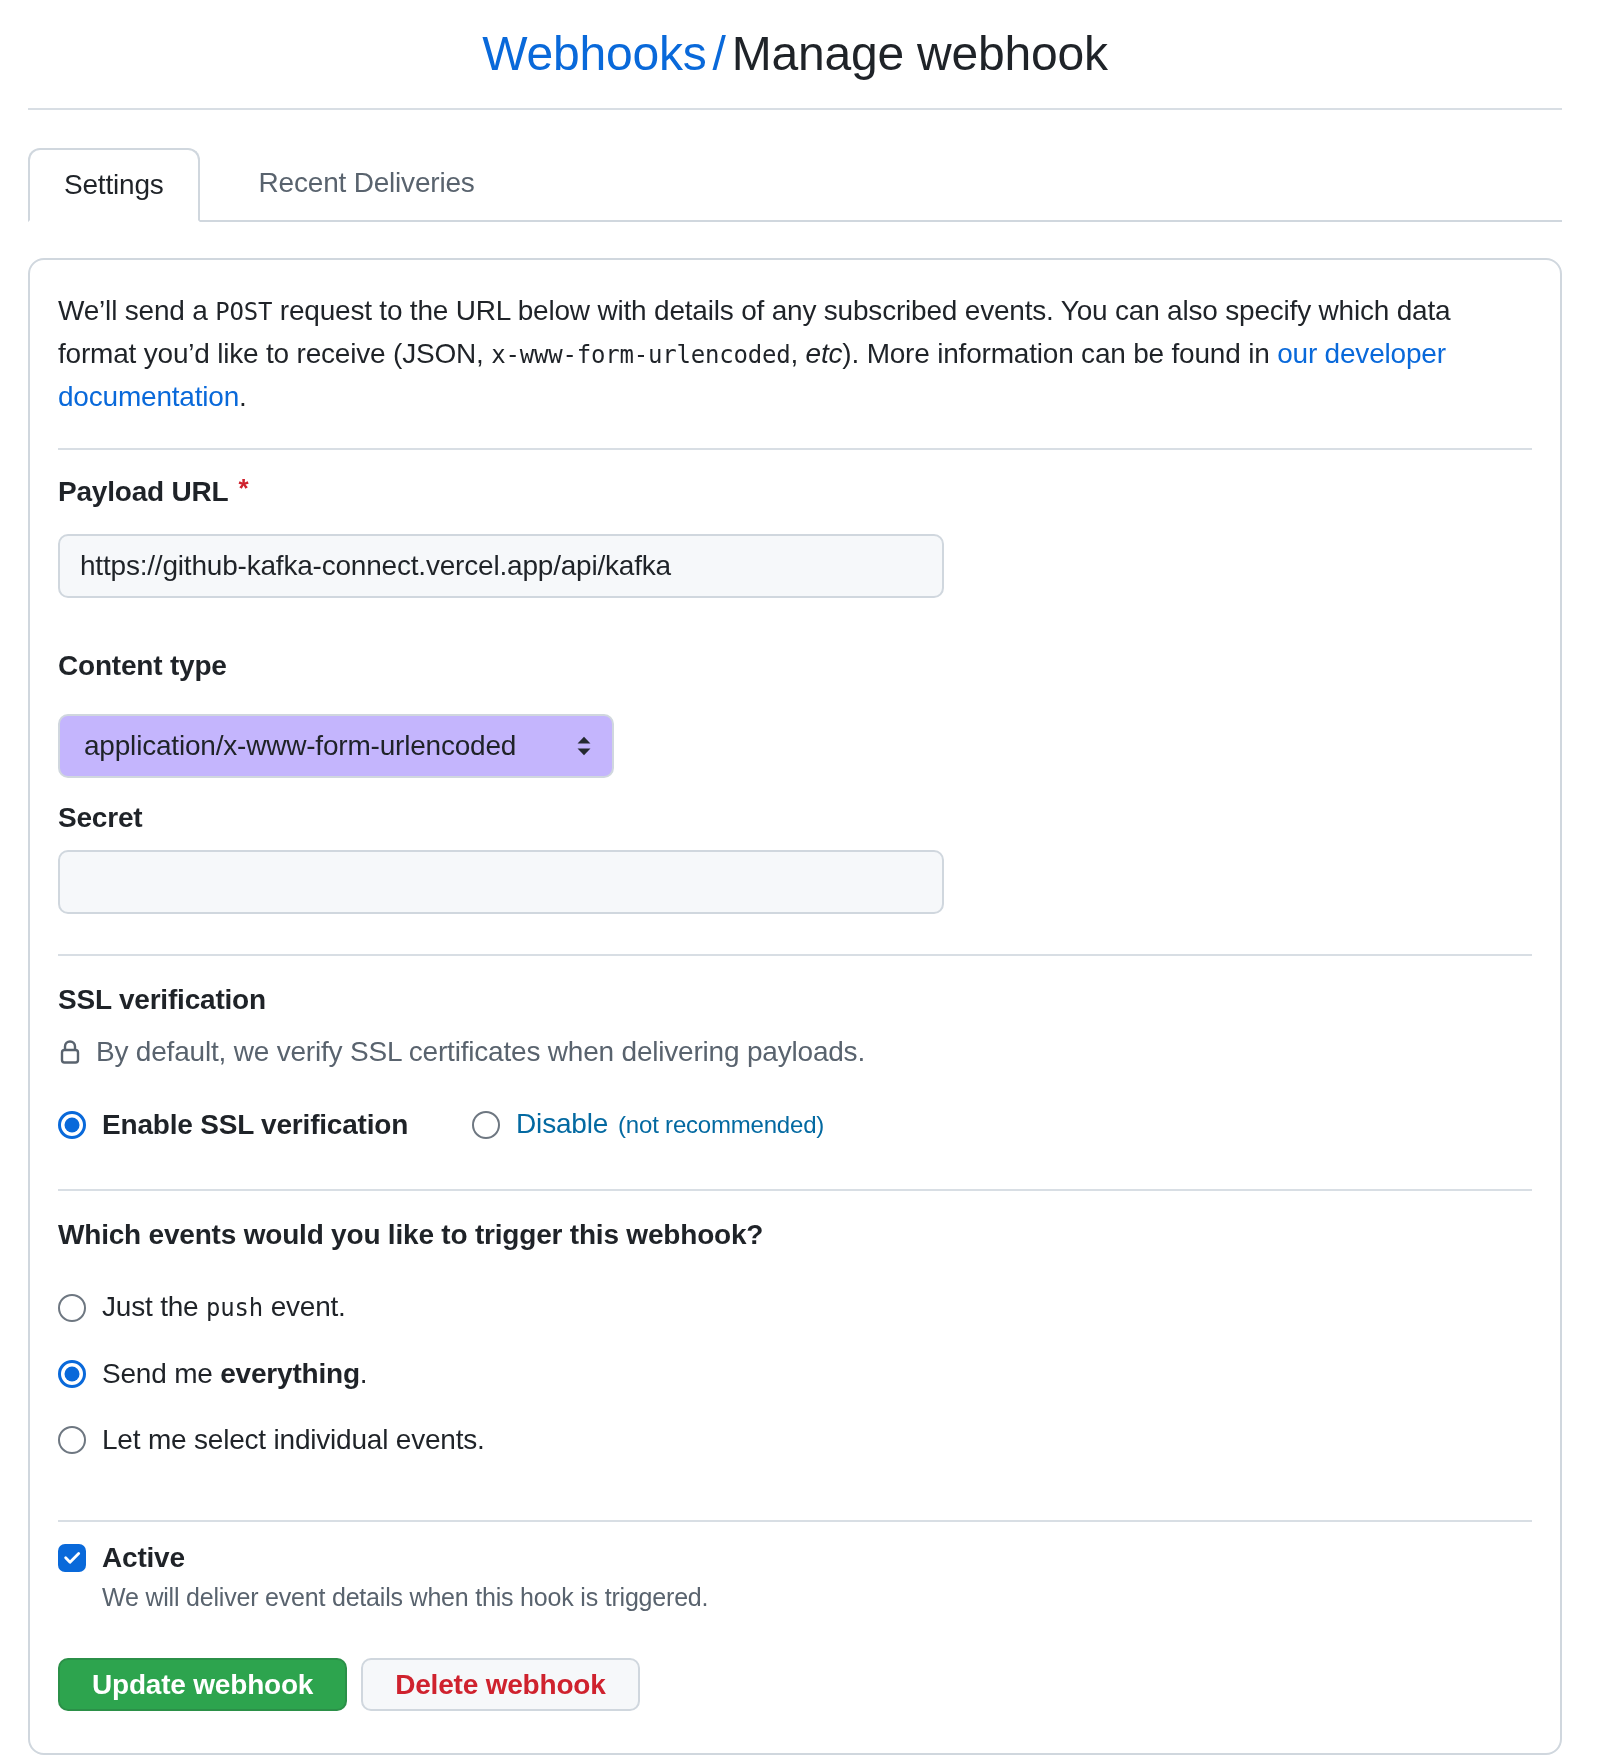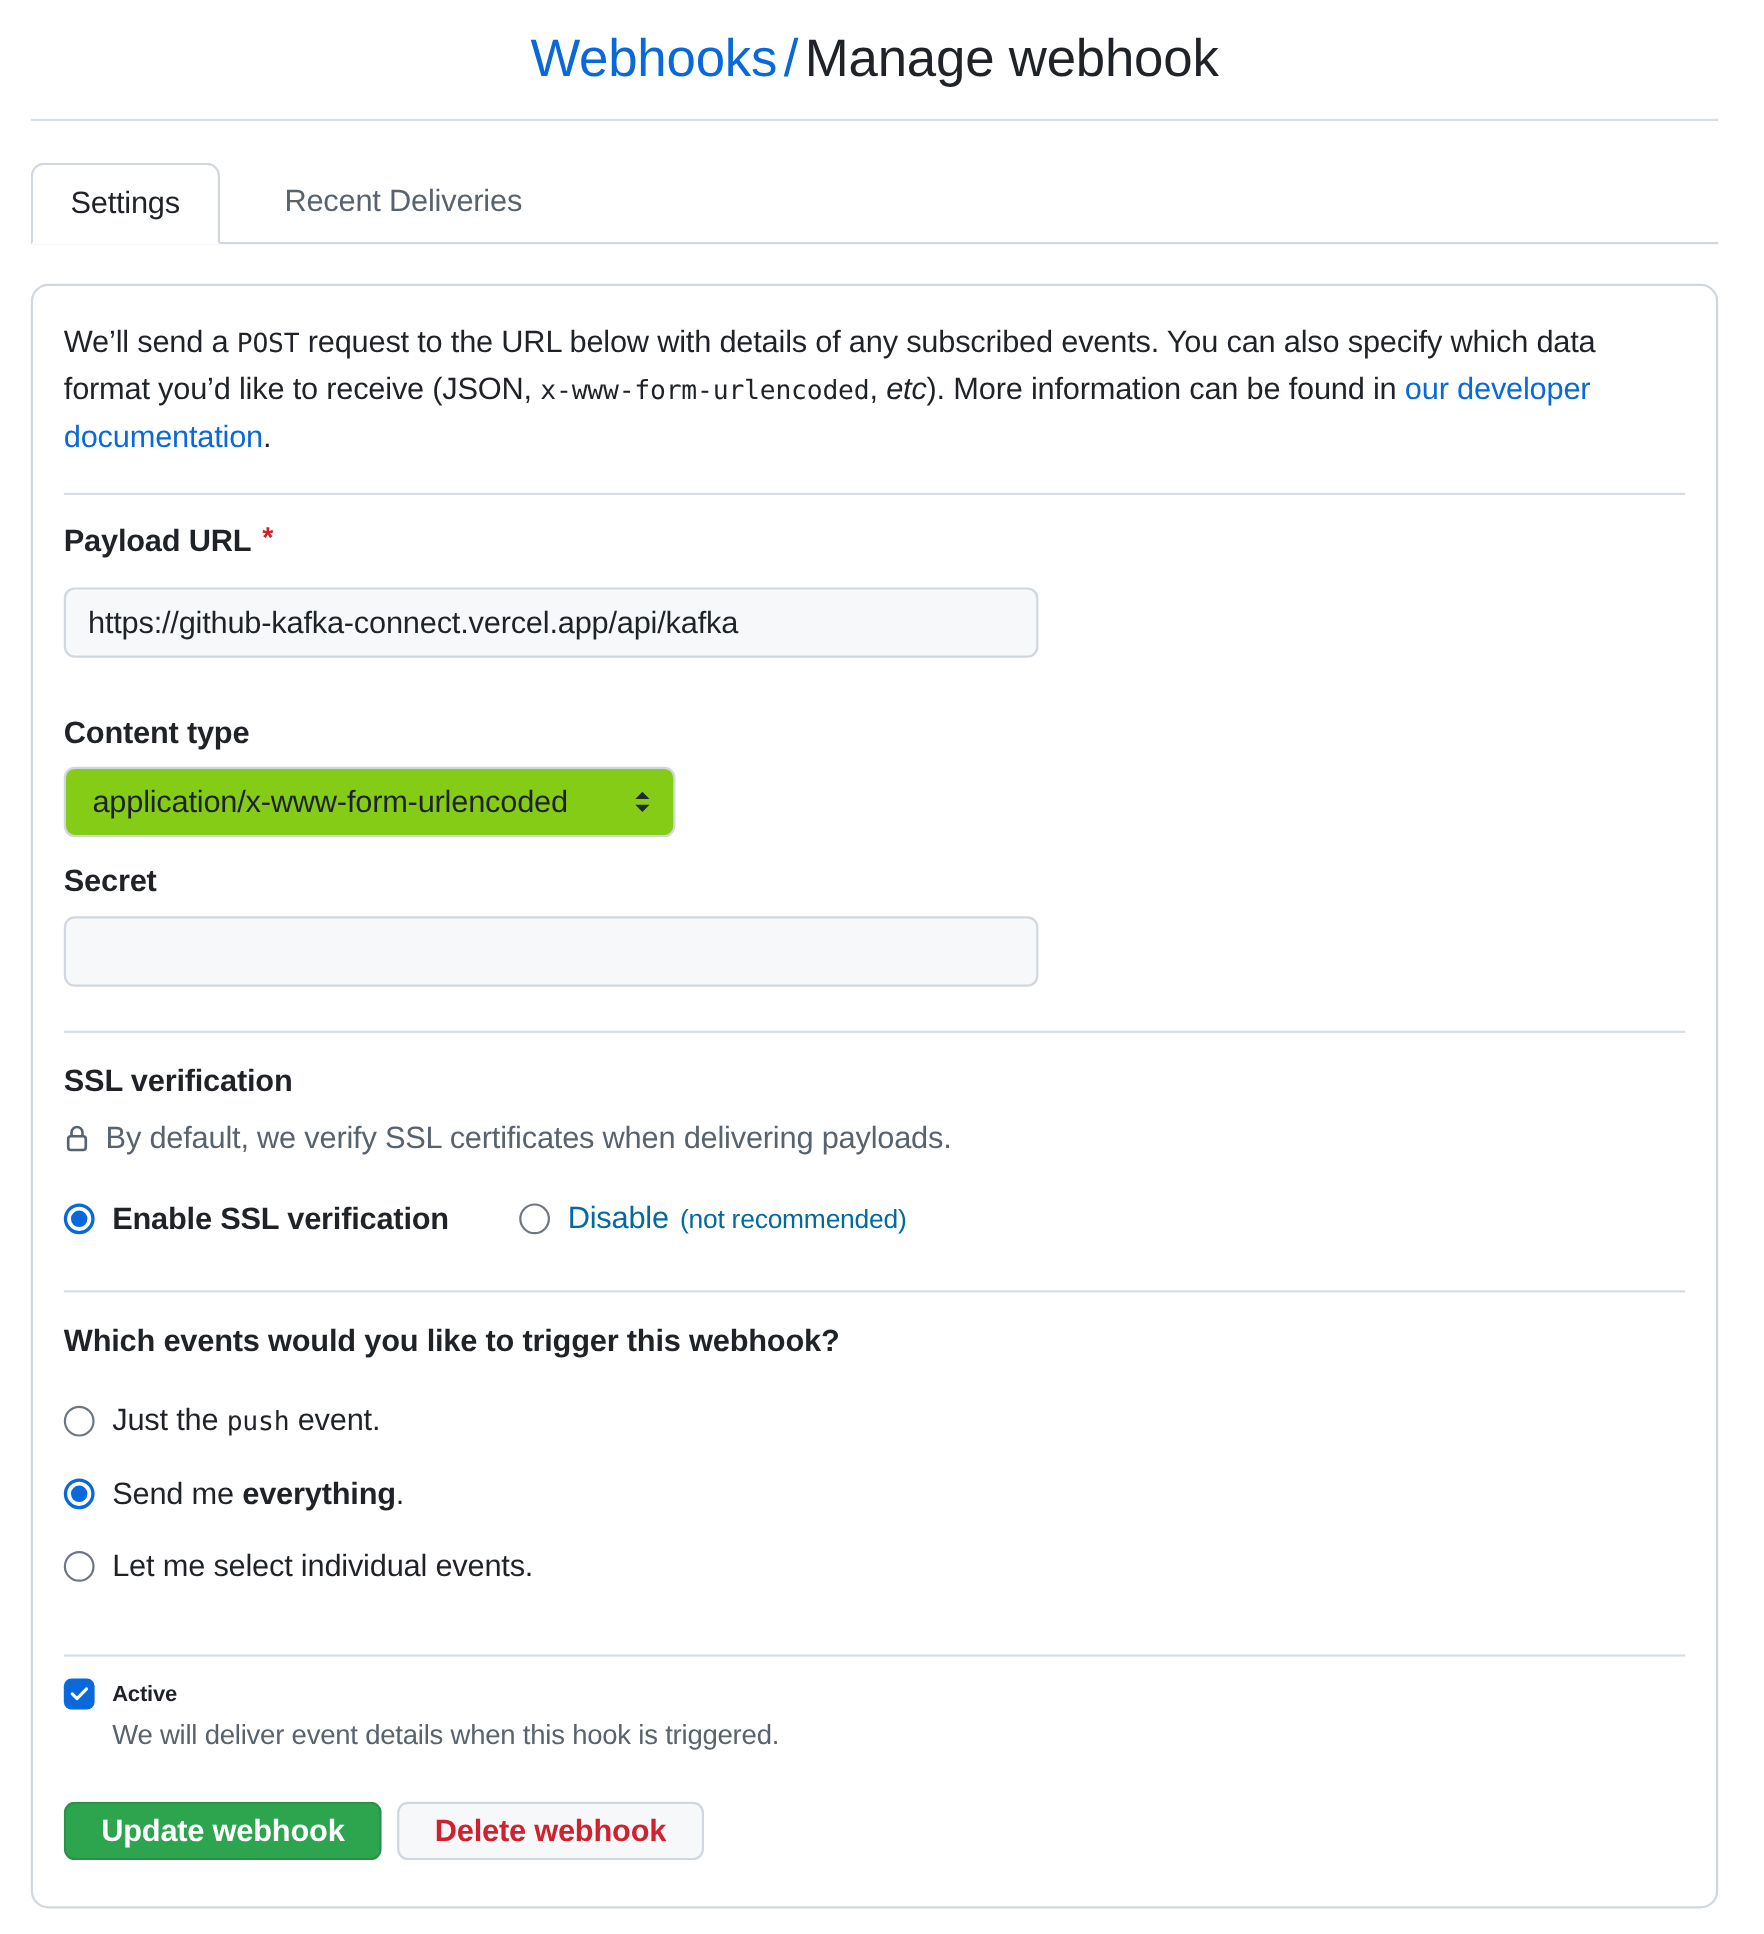--- a/index.html
+++ b/index.html
@@ -49,22 +49,22 @@
 
   .text-input {
     display: block; width: 886px; height: 64px; margin-top: 24px;
     background: #f6f8fa; border: 2px solid #d0d7de; border-radius: 10px;
     padding: 0 20px; font-size: 28px; color: #1f2328;
     font-family: "Liberation Sans", sans-serif; letter-spacing: -0.2px; outline: none;
   }
   .mt14 { margin-top: 14px; }
 
   .select {
-    margin-top: 13px; width: 556px; height: 64px;
-    background: #84cc16; border: 2px solid #d0d7de; border-radius: 10px;
+    margin-top: 30px; width: 556px; height: 64px;
+    background: #c4b5fd; border: 2px solid #d0d7de; border-radius: 10px;
     display: flex; align-items: center; justify-content: space-between;
     padding: 0 16px 0 24px; font-size: 28px; cursor: pointer;
   }
   .select svg { flex: none; }
 
   .section-heading { font-size: 28px; font-weight: 700; line-height: 36px; margin: 0; }
   .mt26 { margin-top: 26px; }
 
   .ssl-note {
     margin-top: 16px; display: flex; align-items: center; gap: 14px;
@@ -89,21 +89,21 @@
   .small-note { font-size: 24px; margin-left: 10px; }
   .evt1 { margin-top: 36px; }
   .evt2, .evt3 { margin-top: 30px; }
   code.push { font-family: "DejaVu Sans Mono", monospace; font-size: 24px; }
 
   .active-row { display: flex; align-items: center; margin-top: 20px; }
   .checkbox {
     width: 28px; height: 28px; border-radius: 7px; background: #0969da;
     display: flex; align-items: center; justify-content: center; flex: none; cursor: pointer;
   }
-  .active-label { margin-left: 16px; font-size: 20px; font-weight: 700; cursor: pointer; }
+  .active-label { margin-left: 16px; font-size: 28px; font-weight: 700; cursor: pointer; }
   .active-help { margin: 6px 0 0 44px; color: #59636e; font-size: 25px; line-height: 34px; }
 
   .btn-row { display: flex; gap: 14px; margin-top: 44px; }
   .btn {
     height: 53px; border-radius: 10px; font-size: 28px; font-weight: 700;
     font-family: "Liberation Sans", sans-serif; letter-spacing: -0.2px;
     padding: 0 32px; cursor: pointer;
   }
   .btn-primary { background: #2da44e; color: #ffffff; border: 2px solid rgba(31,35,40,0.15); }
   .btn-danger  { background: #f6f8fa; color: #cf222e; border: 2px solid #d0d7de; }

